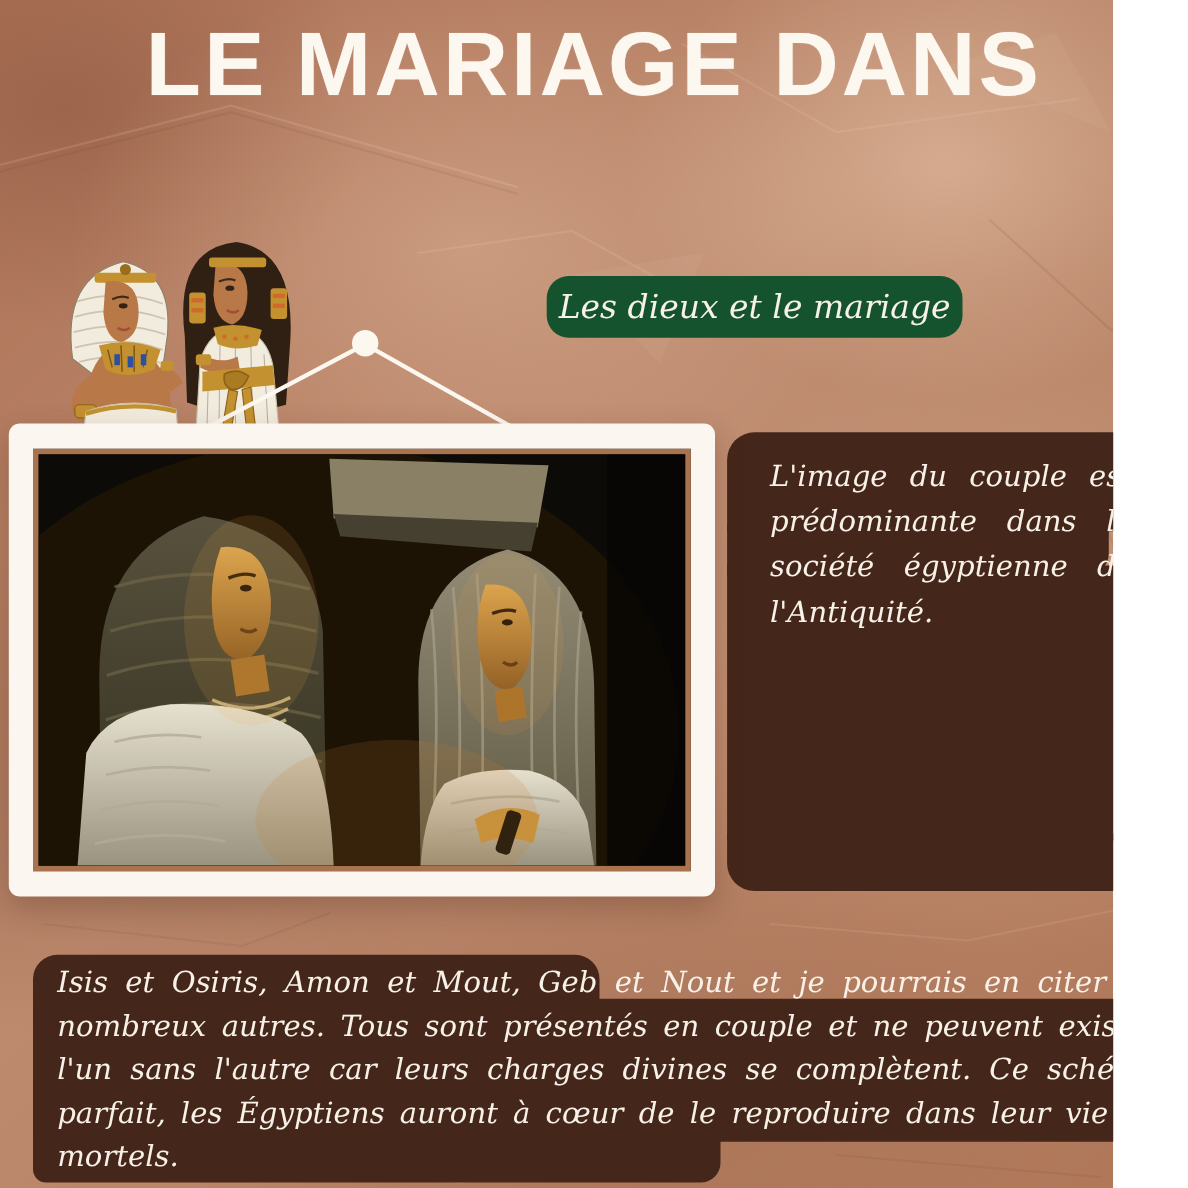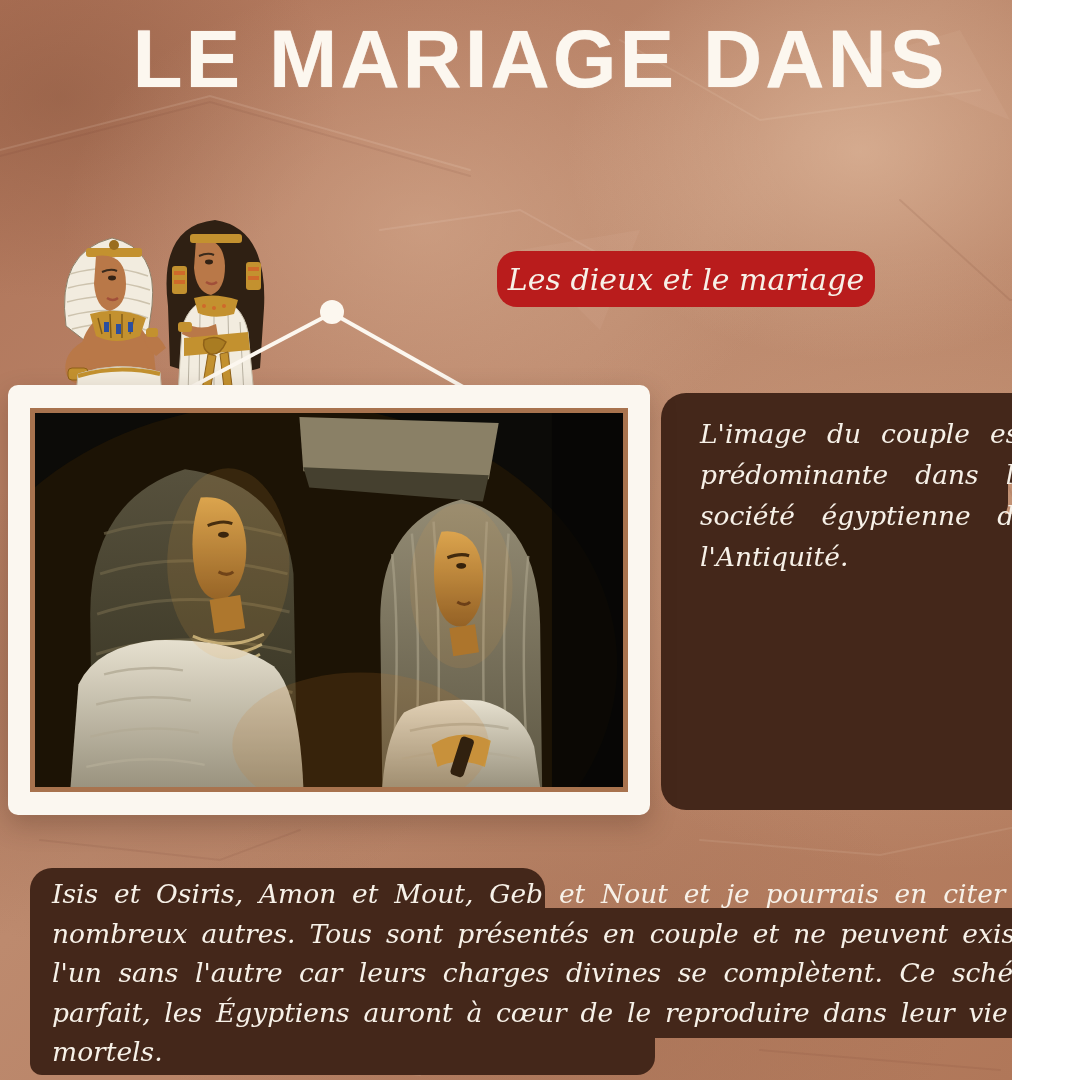--- a/index.html
+++ b/index.html
@@ -21,21 +21,21 @@
 
   
   .title{position:absolute;left:0;top:18px;width:1080px;text-align:center;z-index:2;
     font-family:"Liberation Sans",sans-serif;font-weight:800;color:#fcf7ef;
     font-size:82px;line-height:82px;letter-spacing:3px;
     text-shadow:0 0 1px rgba(255,255,255,.6);}
   .title .t2{letter-spacing:2px;}
 
   
   .badge{position:absolute;left:497px;top:251px;width:378px;height:56px;z-index:2;
-    background:#b91c1c;border-radius:20px;display:flex;align-items:center;justify-content:center;}
+    background:#14532d;border-radius:20px;display:flex;align-items:center;justify-content:center;}
   .badge span{color:#f7f1e8;font-style:italic;font-size:30px;}
 
   
   .strings{position:absolute;left:0;top:0;z-index:1;}
 
   
   .frame{position:absolute;left:8px;top:385px;width:642px;height:430px;z-index:3;
     background:#fbf7f0;border-radius:10px;box-shadow:0 10px 26px rgba(60,30,18,.25);
     box-sizing:border-box;padding:23px 22px;}
   .photo{width:100%;height:100%;box-sizing:border-box;border:5px solid #a8734e;

